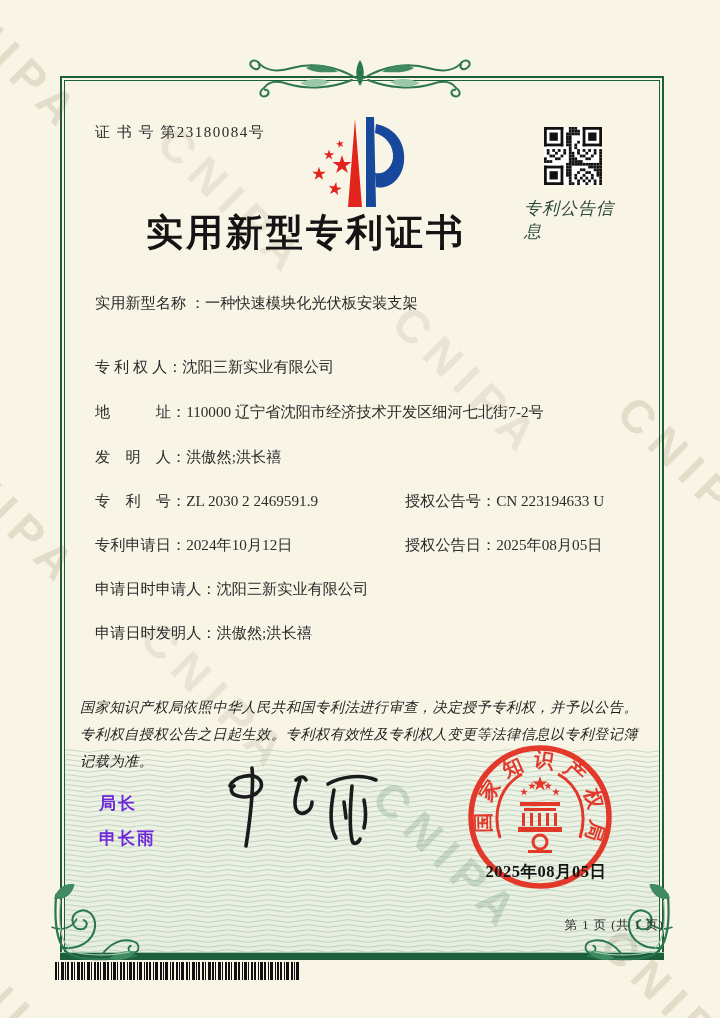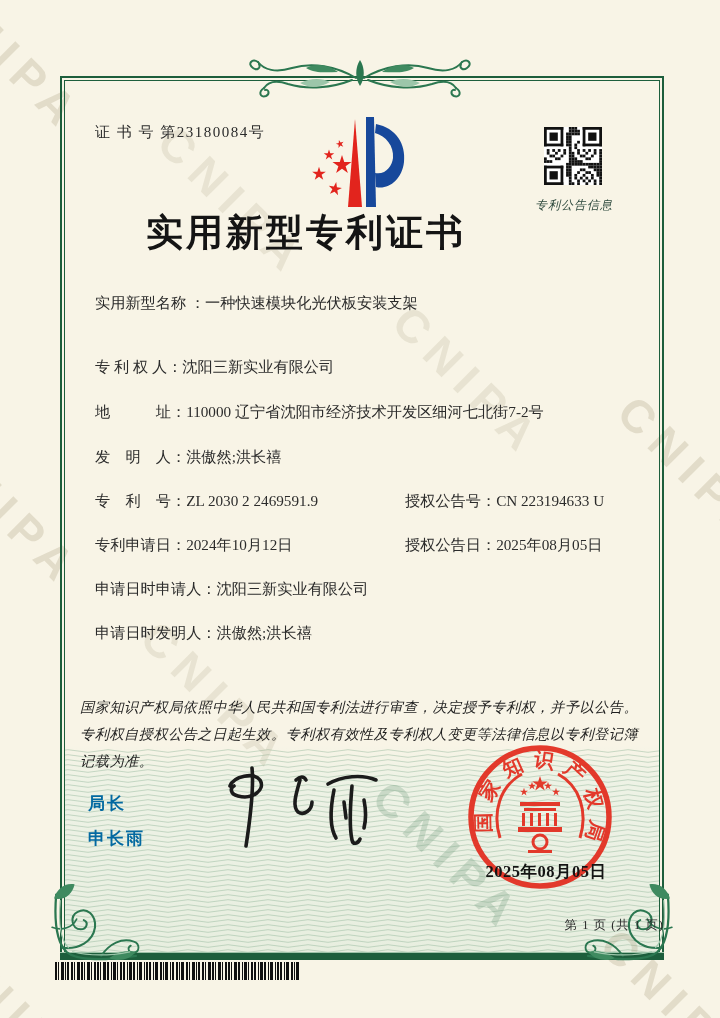--- a/index.html
+++ b/index.html
@@ -29,32 +29,32 @@
   .waveband svg{position:absolute;inset:0;}
 
   .orn{position:absolute;z-index:4;pointer-events:none;}
 
   .content{position:absolute;inset:0;z-index:4;}
   .abs{position:absolute;}
 
   .cert-number{left:95px;top:123px;font-size:15px;letter-spacing:1.5px;color:#2b2b2b;}
   .title{left:60px;top:208px;width:492px;text-align:center;font-size:37px;
          font-weight:700;letter-spacing:3px;color:#141414;}
-  .qr-label{left:524px;top:197px;width:100px;text-align:center;font-size:12px;
+  .qr-label{left:524px;top:197px;width:100px;text-align:left;font-size:17px;
             font-style:italic;color:#2e4a3e;letter-spacing:1px;}
 
   .row{left:95px;width:545px;font-size:15.2px;color:#2b2b2b;white-space:nowrap;}
   .row .lbl{display:inline-block;white-space:pre;}
   .row .val{white-space:pre;}
   .cell2{position:absolute;left:310px;top:0;white-space:nowrap;}
 
   .notice{left:80px;top:694px;width:564px;font-size:14.2px;
           line-height:27px;font-style:italic;color:#1f1f1f;letter-spacing:0.5px;}
 
-  .signer{left:88px;font-size:17px;font-weight:600;color:#0369a1;
+  .signer{left:99px;font-size:17px;font-weight:600;color:#6d28d9;
           font-family:Liberation Serif, serif;letter-spacing:2px;}
 
   .seal-wrap{left:462px;top:742px;width:156px;height:150px;mix-blend-mode:multiply;z-index:5;}
   .seal-date{left:480px;top:861px;width:132px;text-align:center;font-size:16.5px;
              font-weight:700;color:#141414;letter-spacing:0.5px;z-index:6;}
 
   .footer{left:60px;top:917px;width:604px;text-align:right;font-size:12.5px;
           color:#2b2b2b;letter-spacing:1px;}
   .barcode{left:55px;top:962px;}
 </style>

